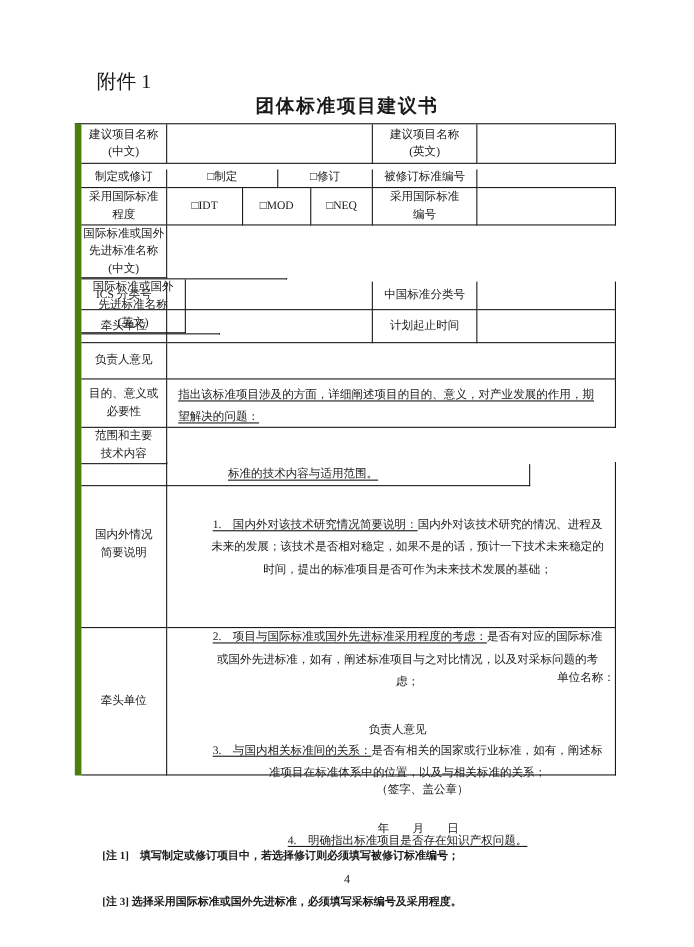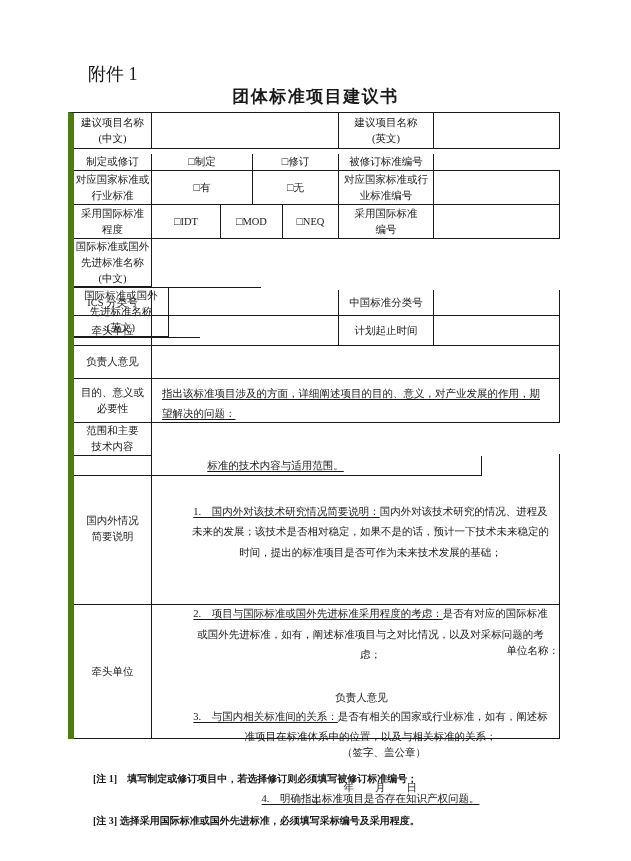--- a/index.html
+++ b/index.html
@@ -54,29 +54,20 @@
   </div>
 
   <div class="row" style="height:22px;align-items:flex-end;">
     <div class="c w1">制定或修订</div>
     <div class="c wa">□制定</div>
     <div class="c wb">□修订</div>
     <div class="c w3">被修订标准编号</div>
     <div class="c w4"></div>
   </div>
 
-  <div class="row" style="height:34px;">
-    <div class="c w1">对应国家标准或
-行业标准</div>
-    <div class="c wa">□有</div>
-    <div class="c wb">□无</div>
-    <div class="c w3">对应国家标准或行
-业标准编号</div>
-    <div class="c w4"></div>
-  </div>
 
   <div class="row" style="height:34px;">
     <div class="c w1">采用国际标准
 程度</div>
     <div class="c wi">□IDT</div>
     <div class="c wj">□MOD</div>
     <div class="c wk">□NEQ</div>
     <div class="c w3">采用国际标准
 编号</div>
     <div class="c w4"></div>

